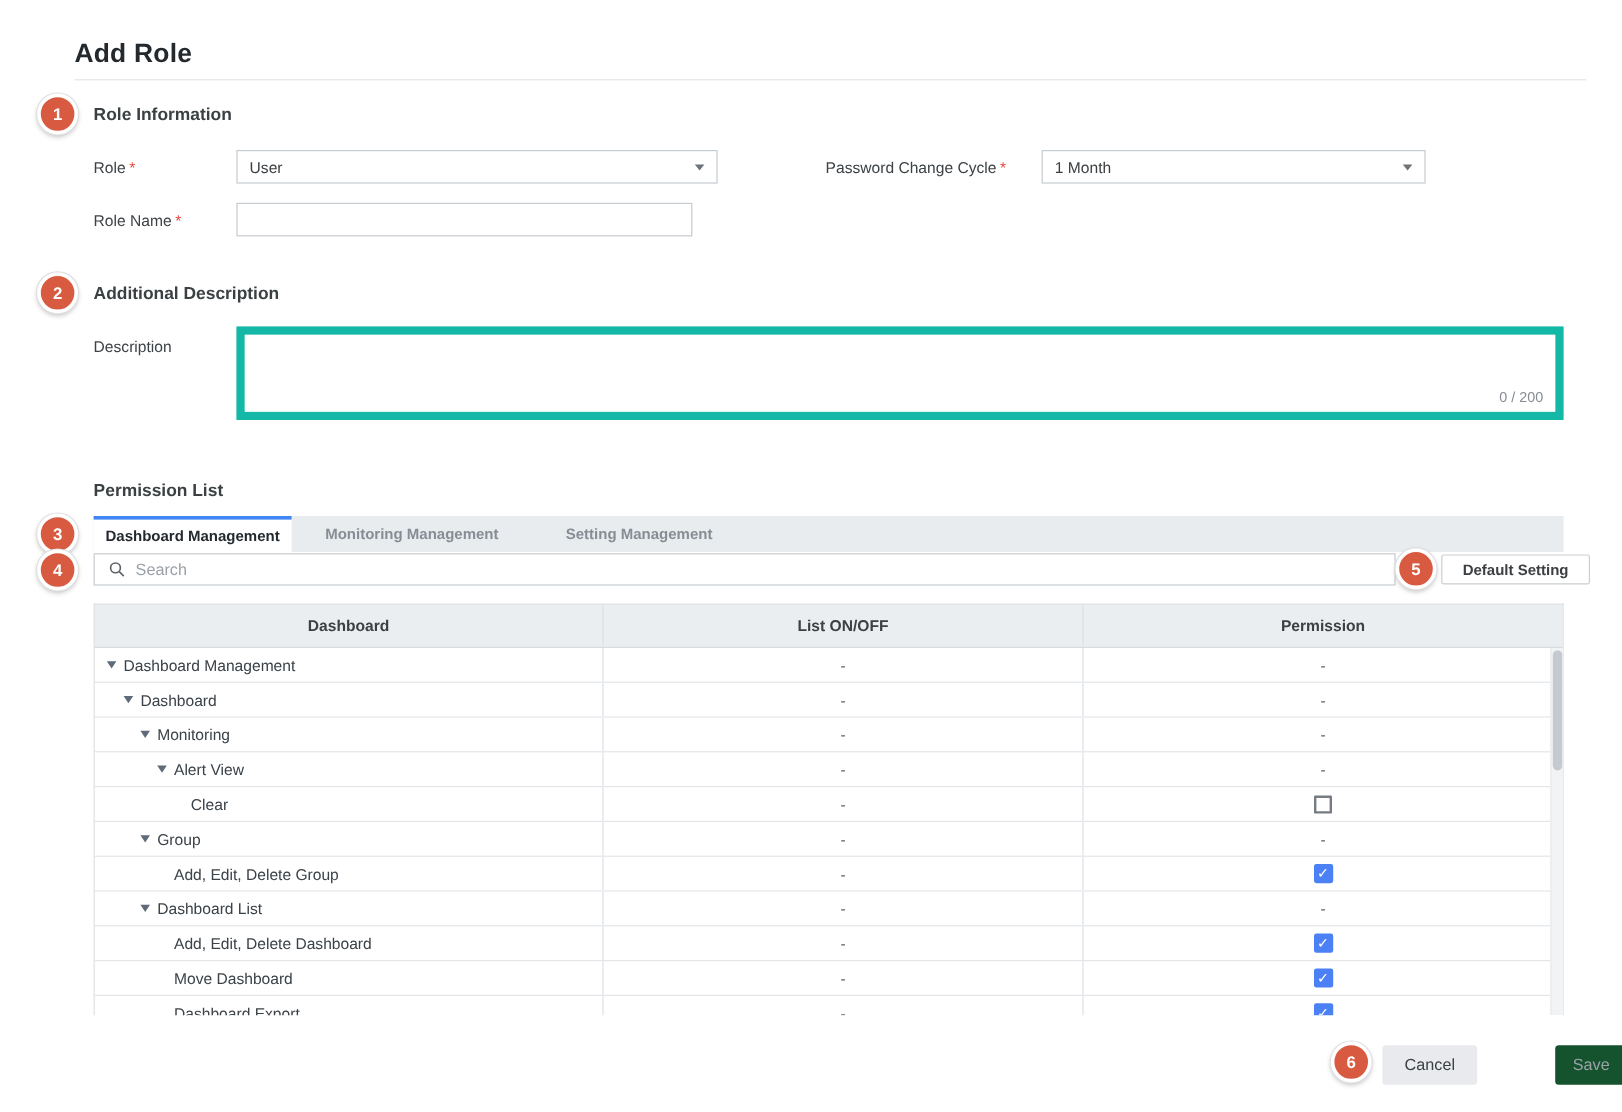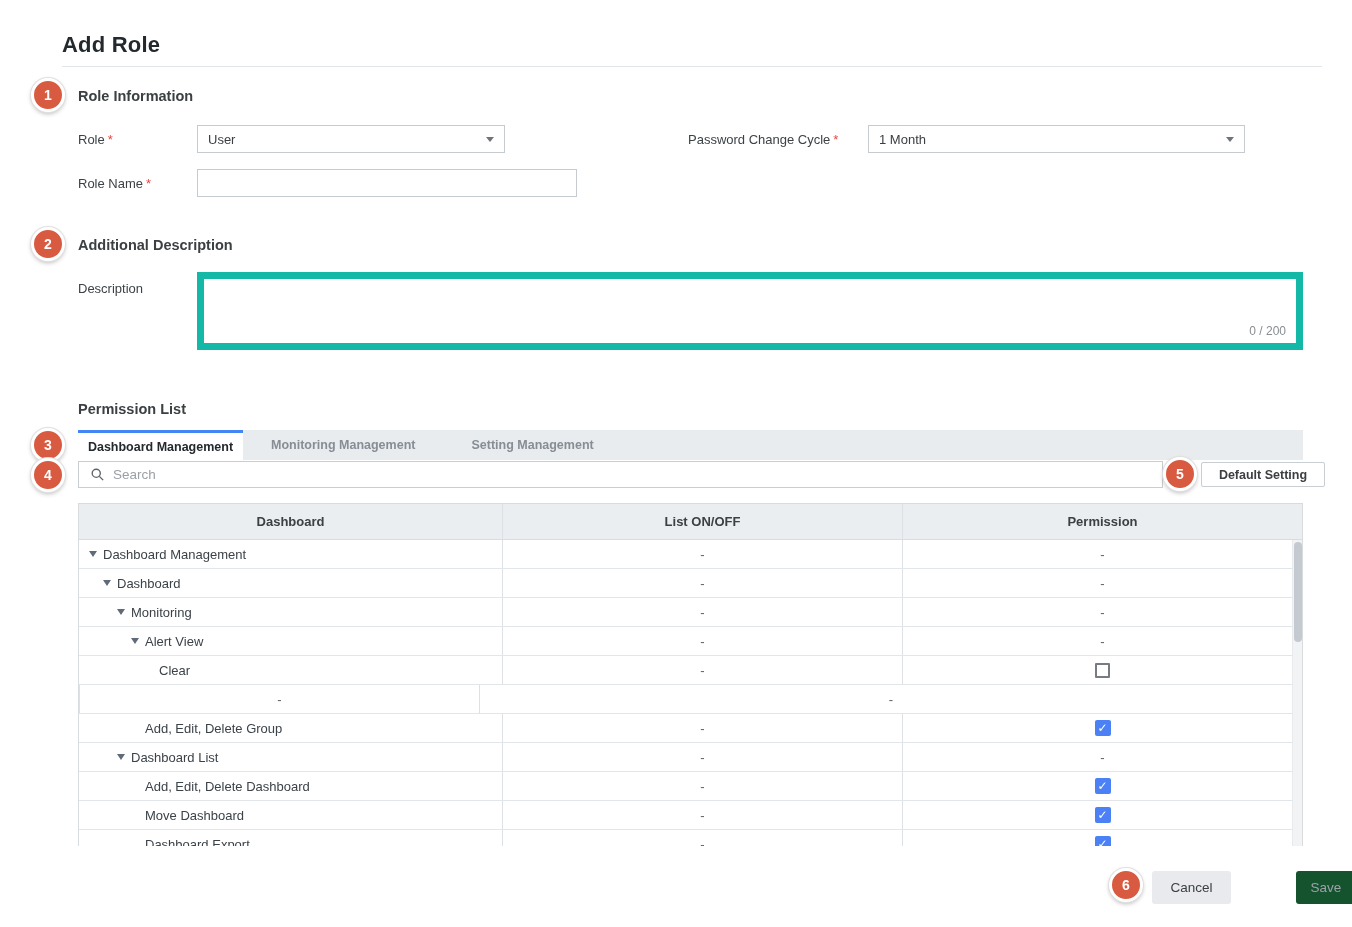--- a/index.html
+++ b/index.html
@@ -102,29 +102,29 @@
   <div class="badge" style="left:31px; top:428px;">3</div>
   <div class="badge" style="left:31px; top:458px;">4</div>
   <div class="badge" style="left:1163px; top:457px;">5</div>
   <div class="badge" style="left:1109px; top:868px;">6</div>
 
   <div class="section-heading" style="left:78px; top:88px;">Role Information</div>
 
   <div class="field-label" style="left:78px; top:132px;">
     <span>Role</span><span class="req">*</span>
   </div>
-  <div class="selectbox" style="left:197px; top:125px; width:308px;">
+  <div class="selectbox" style="left:197px; top:125px; width:401px;">
     <span class="value">User</span>
     <span class="dd-arrow"></span>
   </div>
 
   <div class="field-label" style="left:688px; top:132px;">
     <span>Password Change Cycle</span><span class="req">*</span>
   </div>
-  <div class="selectbox" style="left:868px; top:125px; width:377px;justify-content:flex-end;">
+  <div class="selectbox" style="left:868px; top:125px; width:320px;justify-content:flex-end;">
     <span class="value">1 Month</span>
     <span class="dd-arrow"></span>
   </div>
 
   <div class="field-label" style="left:78px; top:176px;">
     <span>Role Name</span><span class="req">*</span>
   </div>
   <input class="textinput" style="left: 197px; top: 169px; width: 380px;" value="">
 
   <div class="section-heading" style="left:78px; top:237px;">Additional Description</div>
@@ -200,20 +200,24 @@
 
         <span class="row-label">Clear</span>
       </div>
       <div class="cell c2 cell-list">-</div>
       <div class="cell c3 cell-perm">
             <span class="checkbox"></span>
           </div>
     </div>
 
     <div class="prow">
+      <div class="cell c1 cell-name" style="padding-left: 38px;">
+        <span class="tri"></span>
+        <span class="row-label">Group</span>
+      </div>
       <div class="cell c2 cell-list">-</div>
       <div class="cell c3 cell-perm">-</div>
     </div>
 
     <div class="prow">
       <div class="cell c1 cell-name" style="padding-left: 66px;">
 
         <span class="row-label">Add, Edit, Delete Group</span>
       </div>
       <div class="cell c2 cell-list">-</div>

